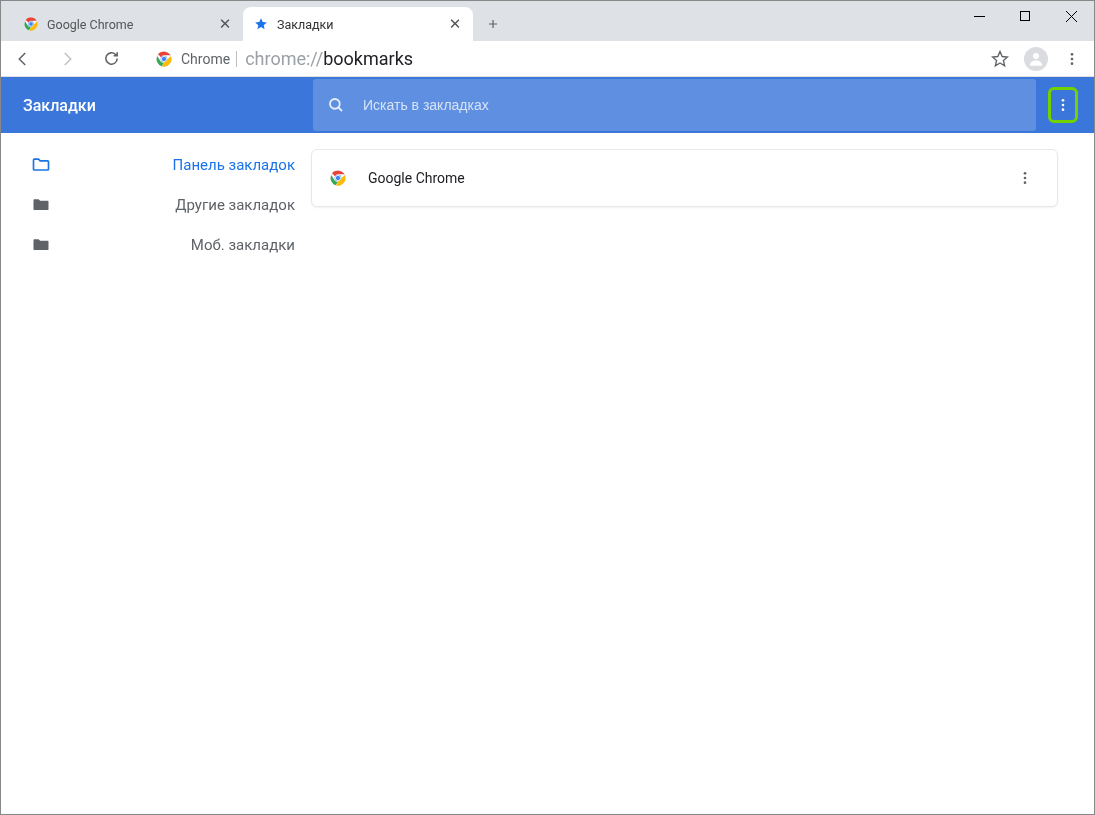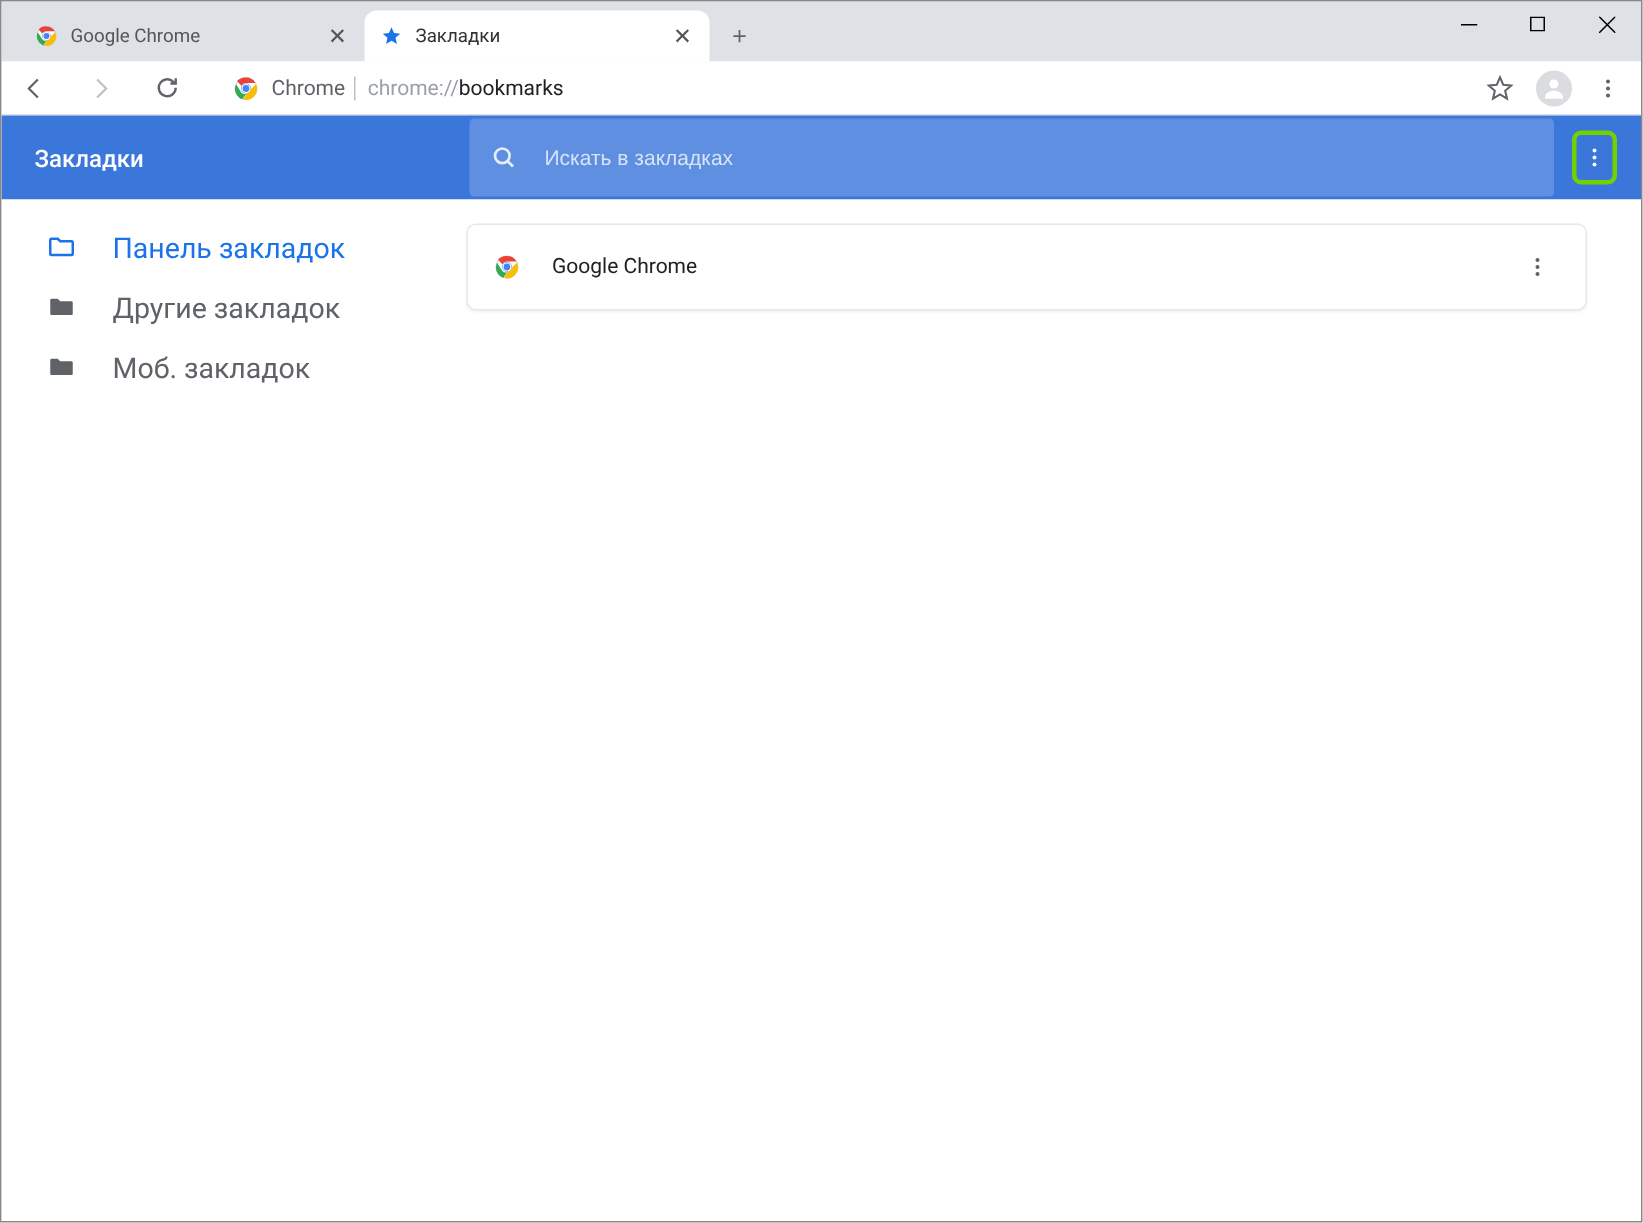--- a/index.html
+++ b/index.html
@@ -20,38 +20,38 @@
   .win-btn { width: 46px; height: 30px; display: flex; align-items: center; justify-content: center; font-size: 14px; color: #000; }
 
   
   .toolbar { height: 36px; background: #fff; display: flex; align-items: center; padding: 0 6px; border-bottom: 1px solid #e0e0e0; gap: 12px; }
   .tb-btn { width: 32px; height: 32px; display: flex; align-items: center; justify-content: center; color: #5f6368; border-radius: 50%; }
   .disabled { color: #bfc1c4; }
   .address { flex: 1; display: flex; align-items: center; margin: 0 6px; height: 28px; border-radius: 14px; padding: 0 4px 0 10px; }
   .address .origin-icon { width: 18px; height: 18px; display: flex; align-items: center; justify-content: center; color: #5f6368; margin-right: 8px; }
   .address .origin { font-size: 14px; color: #5f6368; margin-right: 6px; }
   .address .divider { width: 1px; background: #c0c0c0; height: 16px; margin-right: 8px; }
-  .address .path { font-size: 14px; color: #202124; }
+  .address .path { font-size: 18px; color: #202124; }
   .address .path .gray { color: #9aa0a6; }
   .toolbar-right { display: flex; align-items: center; gap: 4px; }
   .avatar { width: 24px; height: 24px; border-radius: 50%; background: #dadce0; display: flex; align-items: center; justify-content: center; color: #fff; }
 
   
   .app-header { height: 56px; background: #3b77db; display: flex; align-items: center; padding: 0 16px 0 22px; color: #fff; }
   .app-title { font-size: 16px; font-weight: 500; min-width: 290px; }
   .search-wrap { flex: 1; display: flex; align-items: center; background: rgba(255,255,255,0.18); border-radius: 3px; height: 52px; padding: 0 14px; }
   .search-wrap .search-icon { color: rgba(255,255,255,0.8); margin-right: 18px; display: flex; }
   .search-wrap input { flex: 1; background: transparent; border: none; outline: none; color: #fff; font-size: 14px; }
   .search-wrap input::placeholder { color: rgba(255,255,255,0.75); }
   .header-menu { margin-left: 12px; width: 30px; height: 36px; display: flex; align-items: center; justify-content: center; border: 3px solid #74d100; border-radius: 6px; }
 
   
   .content { flex: 1; display: flex; background: #fff; }
   .sidebar { width: 310px; padding: 12px 0; }
-  .side-item { display: flex; align-items: center; height: 40px; padding: 0 16px 0 30px; font-size: 19px; color: #5f6368; cursor: pointer; }
+  .side-item { display: flex; align-items: center; height: 40px; padding: 0 16px 0 30px; font-size: 15px; color: #5f6368; cursor: pointer; justify-content: space-between; }
   .side-item .folder-icon { width: 20px; height: 20px; margin-right: 24px; display: flex; align-items: center; justify-content: center; }
   .side-item.active { color: #1a73e8; }
   .side-item.active .folder-icon { color: #1a73e8; }
   .side-item:not(.active) .folder-icon { color: #5f6368; }
 
   .main { flex: 1; padding: 16px 36px 16px 0; }
   .card { background: #fff; border: 1px solid #e8e8e8; border-radius: 6px; box-shadow: 0 1px 2px rgba(0,0,0,0.06); }
   .bookmark-row { display: flex; align-items: center; height: 56px; padding: 0 18px; }
   .bookmark-row .favicon { width: 16px; height: 16px; margin-right: 22px; display: flex; align-items: center; justify-content: center; }
   .bookmark-row .label { font-size: 14px; color: #202124; flex: 1; }
@@ -205,21 +205,21 @@
           </svg>
       </span>
       <span>Другие закладок</span>
     </div>
     <div class="side-item">
       <span class="folder-icon">
         <svg width="20" height="20" viewBox="0 0 24 24" fill="#5f6368">
             <path d="M3 6a1 1 0 0 1 1-1h5l2 2h9a1 1 0 0 1 1 1v9a1 1 0 0 1-1 1H4a1 1 0 0 1-1-1z"></path>
           </svg>
       </span>
-      <span>Моб. закладок</span>
+      <span>Моб. закладки</span>
     </div>
   </div>
 
   <div class="main">
     <div class="card">
       <div class="bookmark-row">
         <span class="favicon">
           <svg width="16" height="16" viewBox="0 0 24 24">
               <circle cx="12" cy="12" r="11" fill="#fff" stroke="#ccc"></circle>
               <circle cx="12" cy="12" r="5" fill="#4285f4"></circle>

